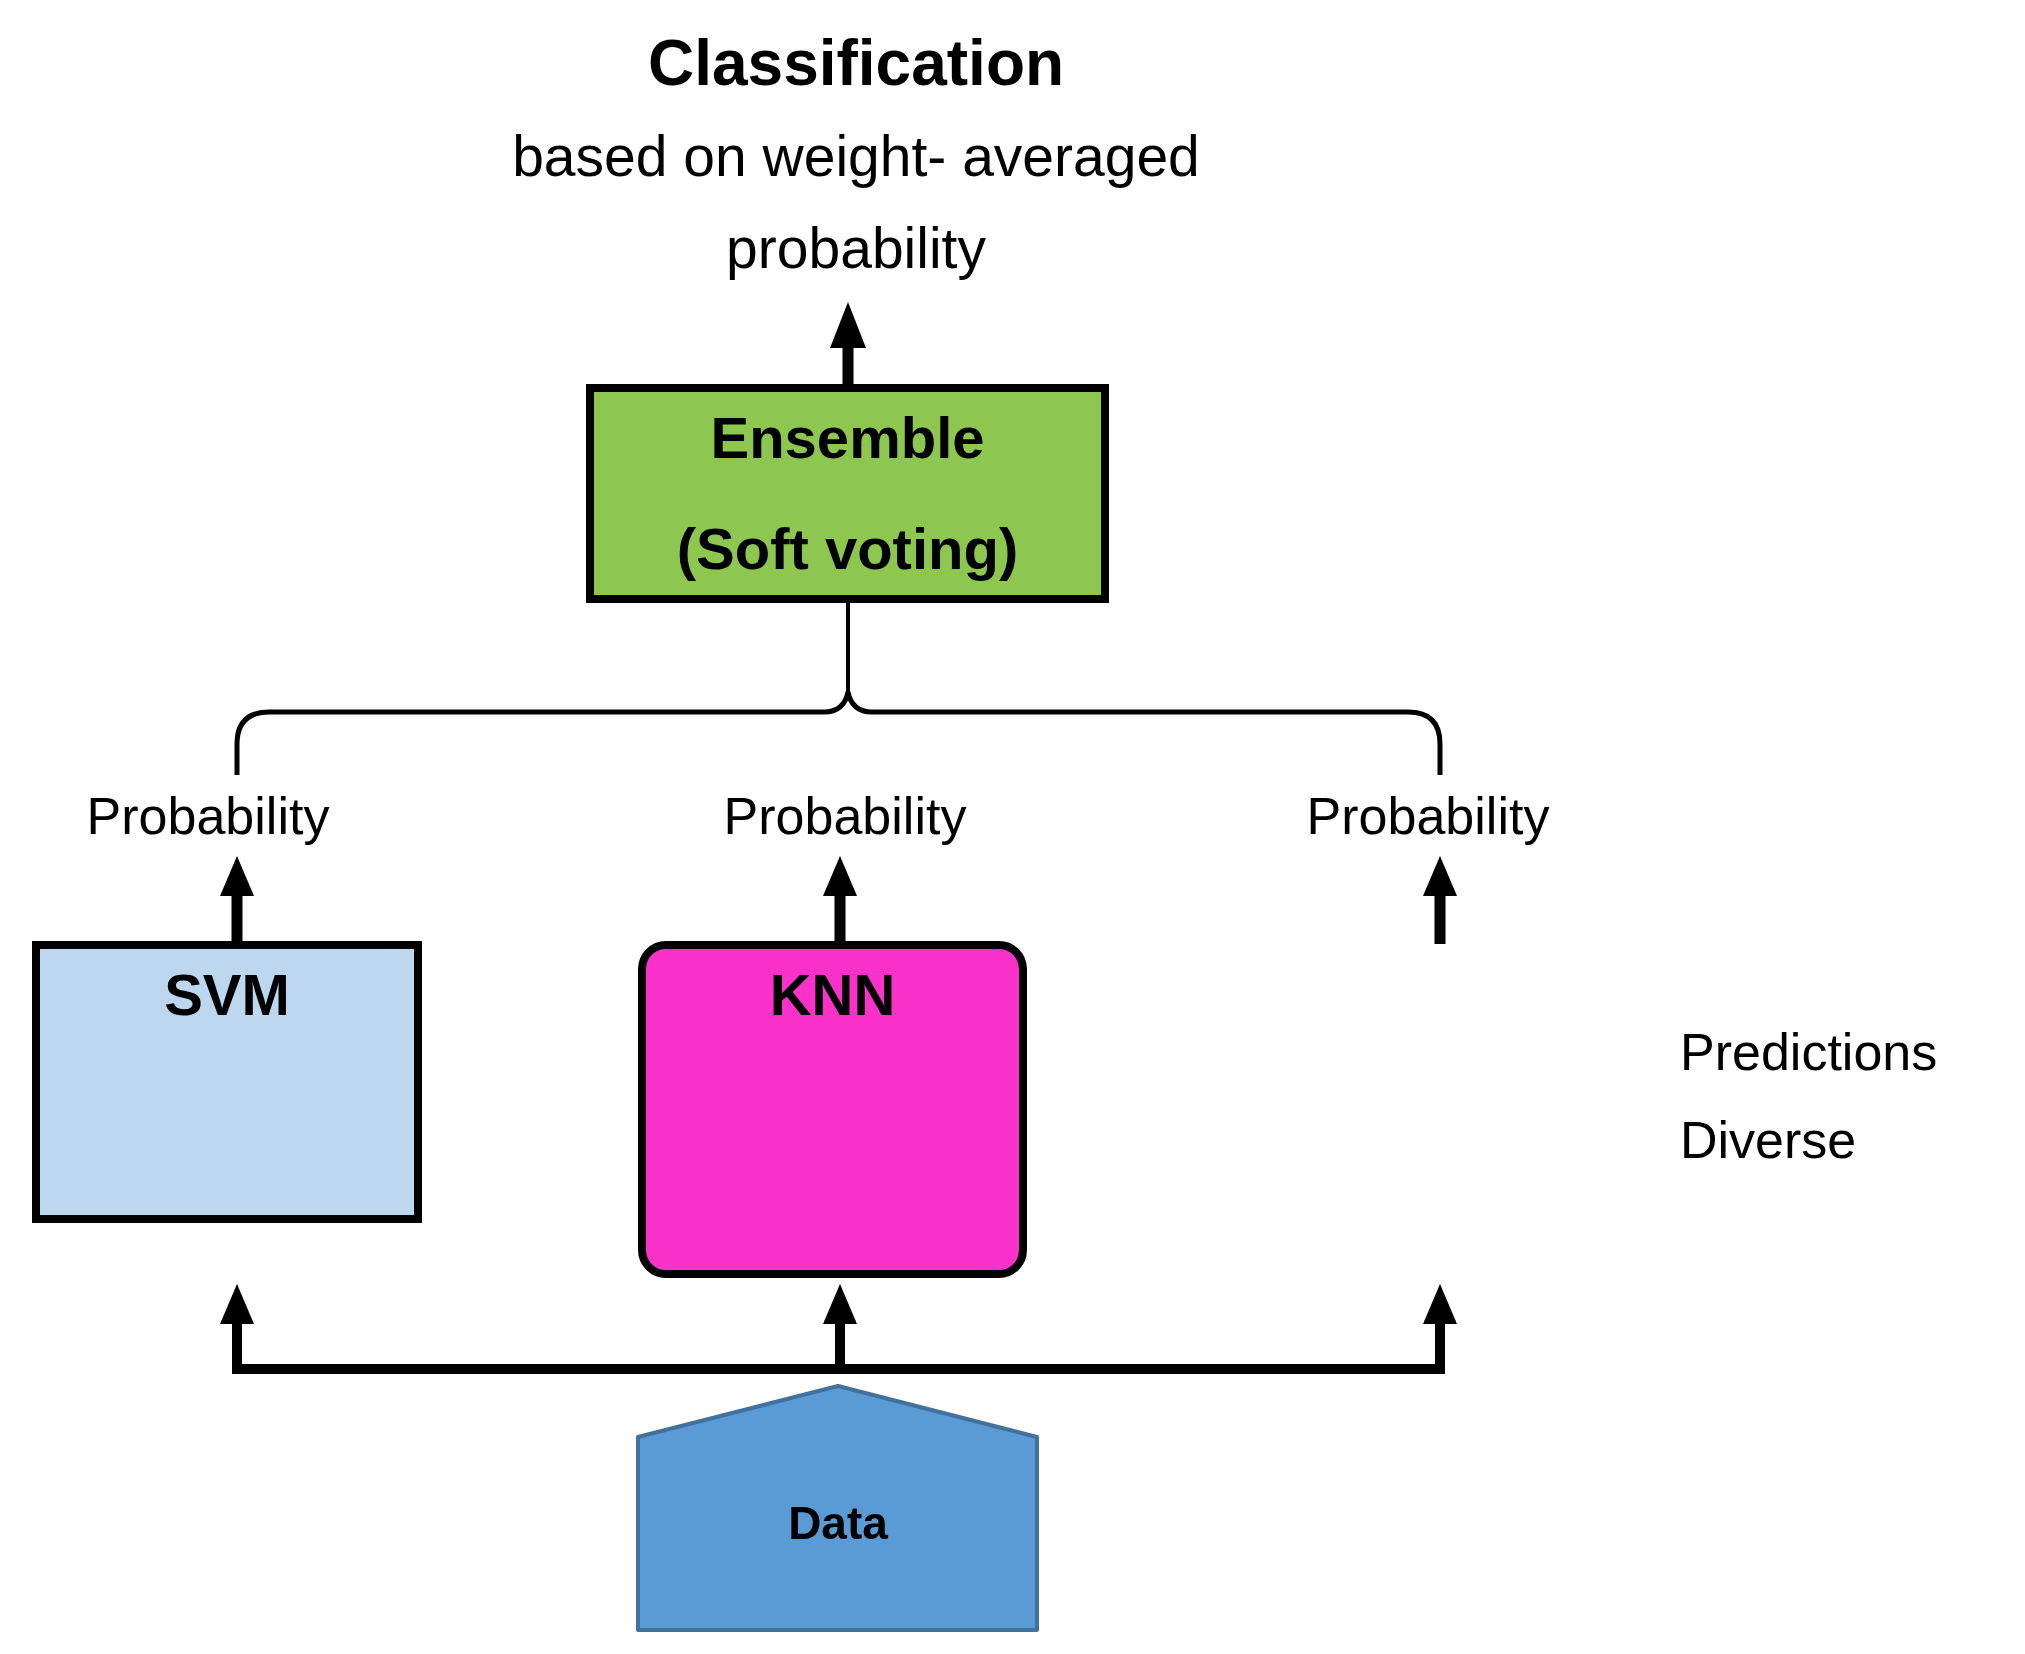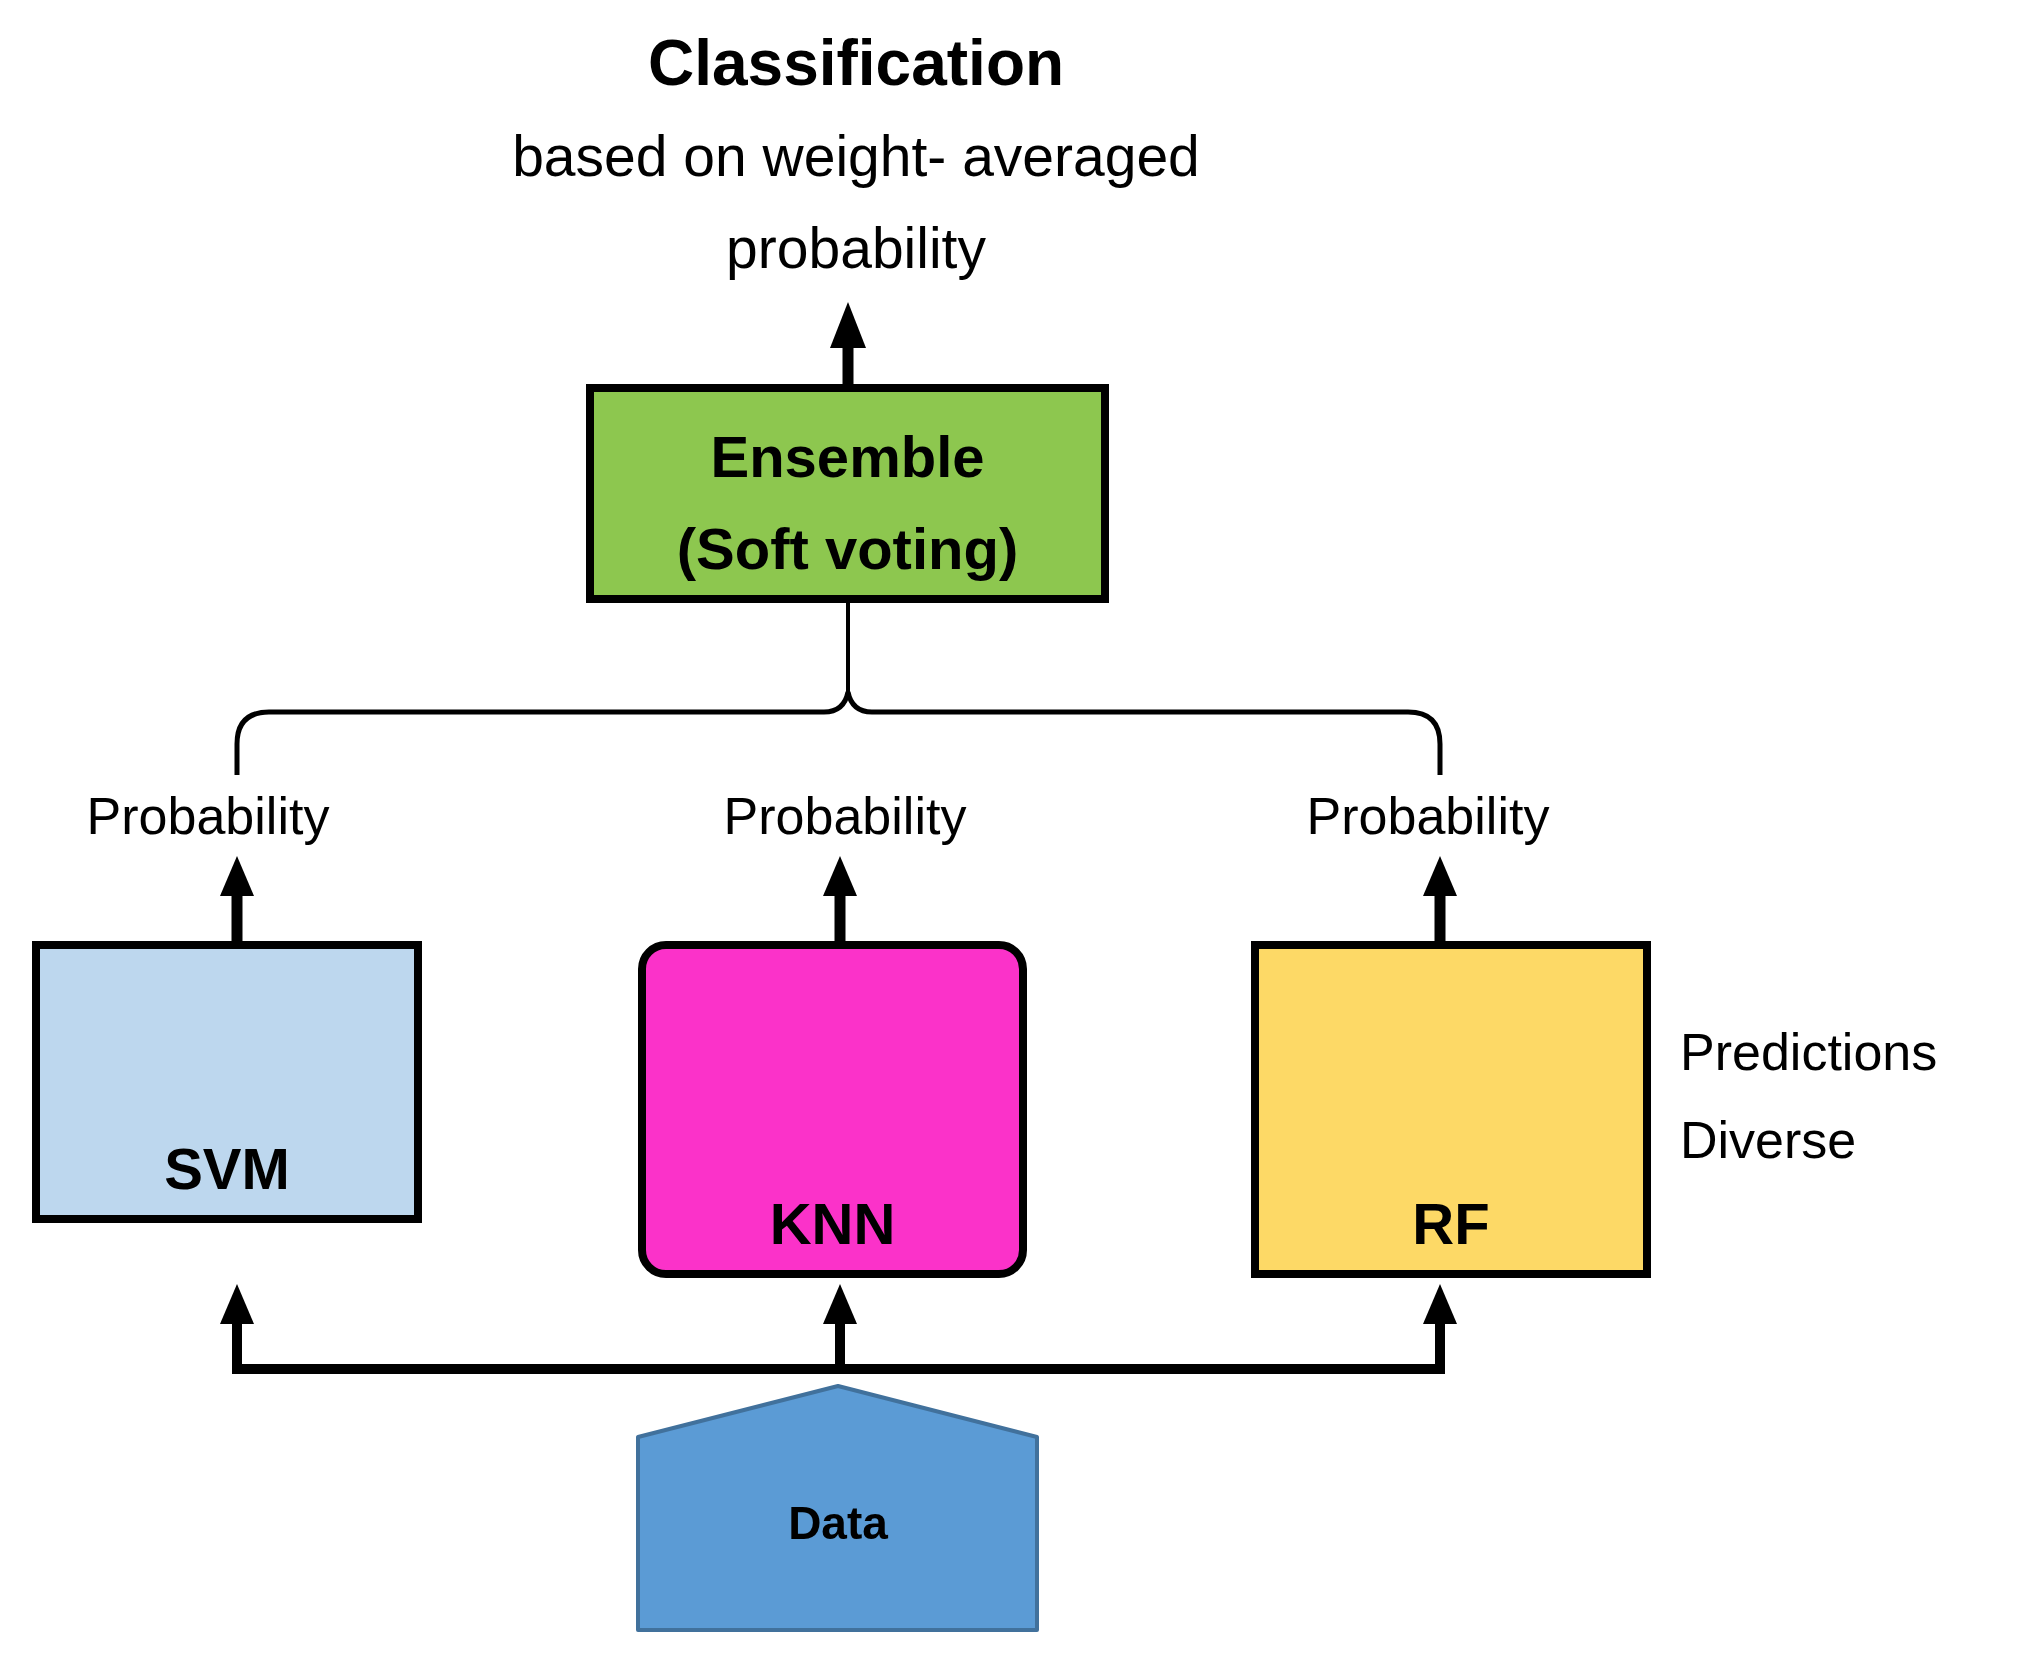--- a/index.html
+++ b/index.html
@@ -25,21 +25,21 @@
   .title-line2, .title-line3 {
     font-size: 57px; font-weight: normal; line-height: 92px; white-space: nowrap;
   }
   .node-box {
     position: absolute;
     border: 8px solid #000;
     box-sizing: border-box;
     display: flex;
     flex-direction: column;
     align-items: center;
-    justify-content: flex-end;
+    justify-content: space-between;
   }
   .node-label {
     font-size: 58px;
     font-weight: bold;
     line-height: 92px;
     white-space: nowrap;
   }
   .branch-label {
     position: absolute;
     font-size: 52px;
@@ -111,23 +111,20 @@
   <div class="branch-label centered" style="left:208px; top:786px;">Probability</div>
   <div class="branch-label centered" style="left:845px; top:786px;">Probability</div>
   <div class="branch-label centered" style="left:1428px; top:786px;">Probability</div>
 
   <div class="node-box" style="left: 32px; top: 941px; width: 390px; height: 282px; background: rgb(189, 215, 238); border-color: rgb(0, 0, 0);">
     <div class="node-label">SVM</div>
   </div>
   <div class="node-box" style="left: 638px; top: 941px; width: 389px; height: 337px; background: rgb(251, 50, 201); border-color: rgb(0, 0, 0); border-radius: 28px;">
     <div class="node-label">KNN</div>
   </div>
-  <div class="node-box" style="left: 1251px; top: 941px; width: 400px; height: 337px; background: rgb(253, 217, 102); border-color: rgb(0, 0, 0);">
-    <div class="node-label">RF</div>
-  </div>
 
   <div class="side-note" style="left:1680px; top:1008px;">
     <div>Predictions</div>
     <div>Diverse</div>
   </div>
 
   <div class="data-label centered" style="left:838px; top:1496px;">Data</div>
 
 </div>
 

